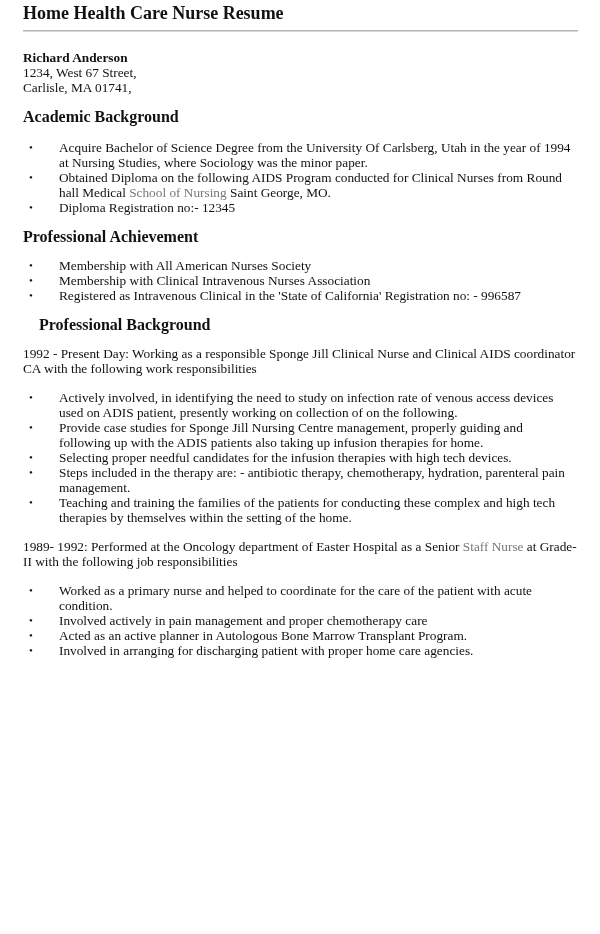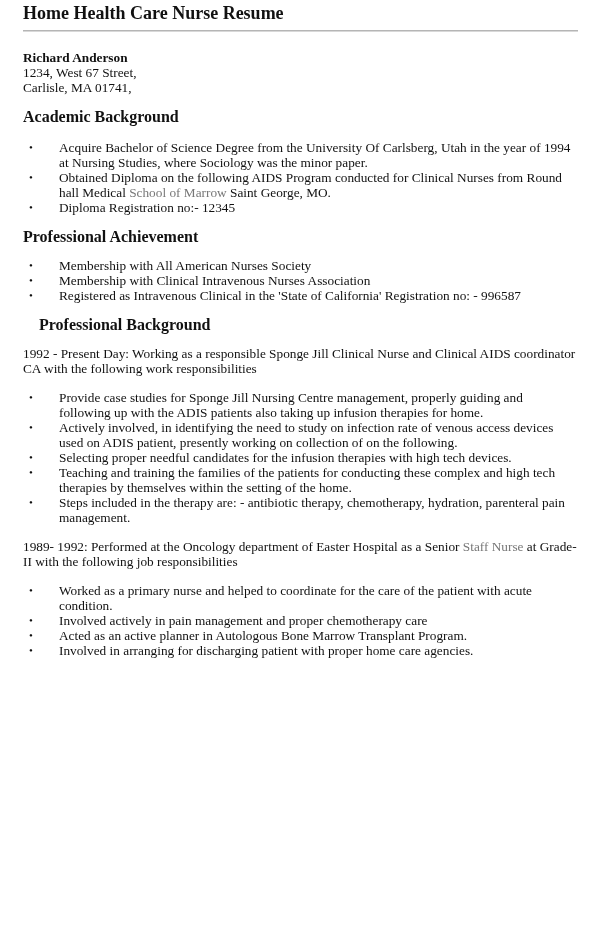--- a/index.html
+++ b/index.html
@@ -42,40 +42,40 @@
 
   <div class="contact">
     <div class="name">Richard Anderson</div>
     <div>1234, West 67 Street,</div>
     <div>Carlisle, MA 01741,</div>
   </div>
 
   <h2 class="section" style="margin-top:14px;">Academic Background</h2>
   <ul class="bullets" style="margin-top:16px;">
     <li>Acquire Bachelor of Science Degree from the University Of Carlsberg, Utah in the year of 1994 at Nursing Studies, where Sociology was the minor paper.</li>
-    <li><span>Obtained Diploma on the following AIDS Program conducted for Clinical Nurses from Round hall Medical </span><span class="muted">School of Marrow</span><span> Saint George, MO.</span></li>
+    <li><span>Obtained Diploma on the following AIDS Program conducted for Clinical Nurses from Round hall Medical </span><span class="muted">School of Nursing</span><span> Saint George, MO.</span></li>
     <li>Diploma Registration no:- 12345</li>
   </ul>
 
   <h2 class="section" style="margin-top:14px;">Professional Achievement</h2>
   <ul class="bullets" style="margin-top:14px;">
     <li>Membership with All American Nurses Society</li>
     <li>Membership with Clinical Intravenous Nurses Association</li>
     <li>Registered as Intravenous Clinical in the 'State of California' Registration no: - 996587</li>
   </ul>
 
   <h2 class="section" style="margin-top:14px;margin-left:16px;">Professional Background</h2>
 
   <p class="para" style="margin-top:14px;">1992 - Present Day: Working as a responsible Sponge Jill Clinical Nurse and Clinical AIDS coordinator CA with the following work responsibilities</p>
   <ul class="bullets" style="margin-top:14px;">
+    <li>Actively involved, in identifying the need to study on infection rate of venous access devices used on ADIS patient, presently working on collection of on the following.</li>
     <li>Provide case studies for Sponge Jill Nursing Centre management, properly guiding and following up with the ADIS patients also taking up infusion therapies for home.</li>
-    <li>Actively involved, in identifying the need to study on infection rate of venous access devices used on ADIS patient, presently working on collection of on the following.</li>
     <li>Selecting proper needful candidates for the infusion therapies with high tech devices.</li>
+    <li>Steps included in the therapy are: - antibiotic therapy, chemotherapy, hydration, parenteral pain management.</li>
     <li>Teaching and training the families of the patients for conducting these complex and high tech therapies by themselves within the setting of the home.</li>
-    <li>Steps included in the therapy are: - antibiotic therapy, chemotherapy, hydration, parenteral pain management.</li>
   </ul>
 
   <p class="para" style="margin-top:14px;"><span>1989- 1992: Performed at the Oncology department of Easter Hospital as a Senior </span><span class="muted">Staff Nurse</span><span> at Grade-II with the following job responsibilities</span></p>
   <ul class="bullets" style="margin-top:14px;">
     <li>Worked as a primary nurse and helped to coordinate for the care of the patient with acute condition.</li>
     <li>Involved actively in pain management and proper chemotherapy care</li>
     <li>Acted as an active planner in Autologous Bone Marrow Transplant Program.</li>
     <li>Involved in arranging for discharging patient with proper home care agencies.</li>
   </ul>
 </div>

